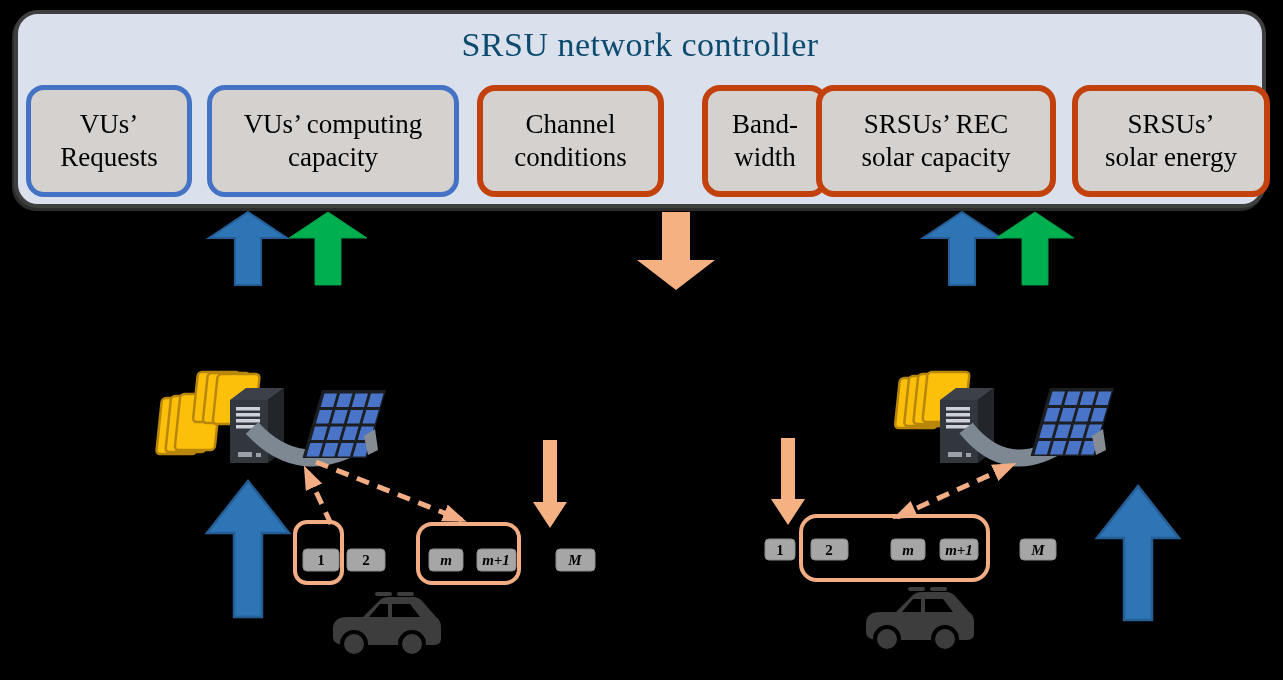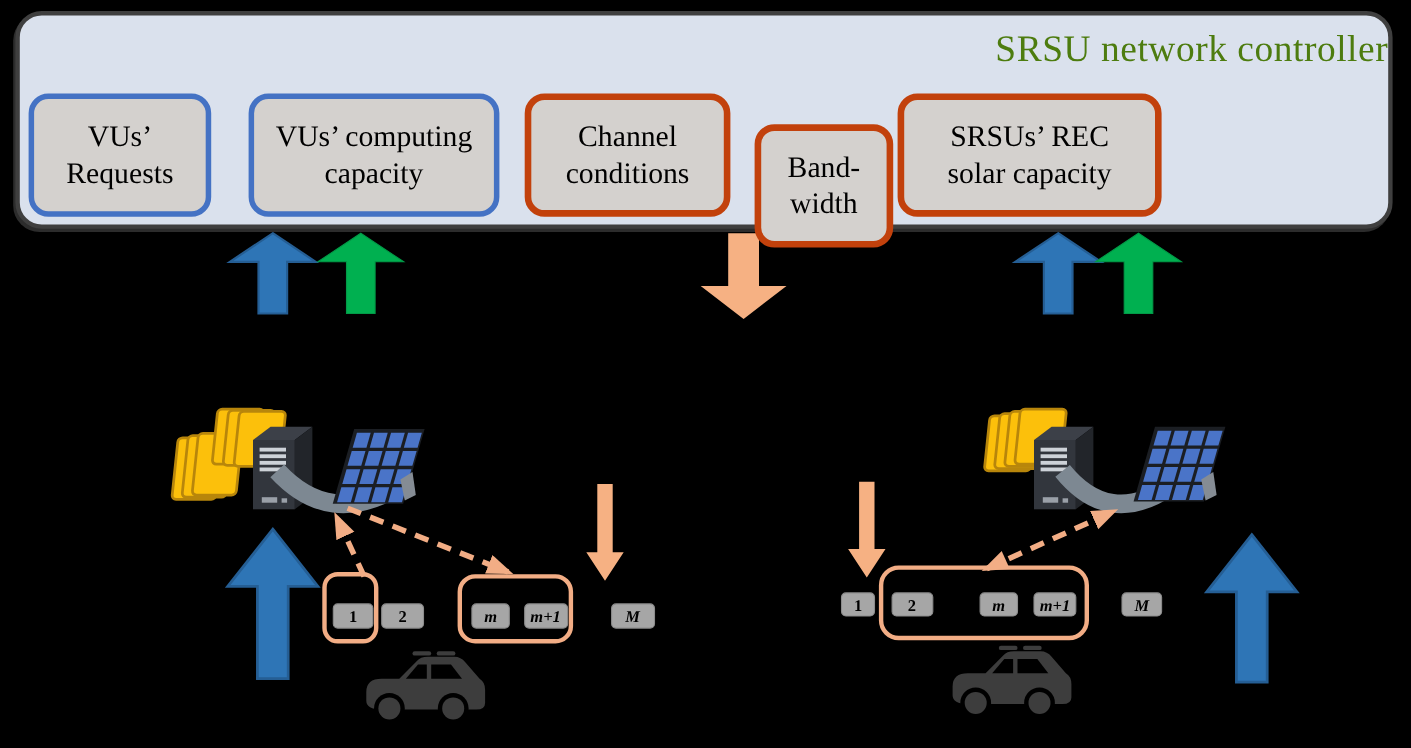--- a/index.html
+++ b/index.html
@@ -7,22 +7,22 @@
     position:relative;width:1283px;height:680px;background:#000;overflow:hidden;
     font-family:"Liberation Serif","DejaVu Serif",serif;
   }
   .scene{position:absolute;left:0;top:0;width:1283px;height:680px;}
   .panel{
     position:absolute;left:14px;top:10px;width:1252px;height:198px;
     box-sizing:border-box;background:#dae1ed;border:4px solid #3f3f3f;border-radius:24px;
     box-shadow:-2px 3px 0 #2c2c2c;
   }
   .panel-title{
-    position:absolute;top:12px;left:0;width:100%;text-align:right;
-    font-size:34px;color:#4d7c0f;letter-spacing:0.5px;
+    position:absolute;top:12px;left:0;width:100%;text-align:center;
+    font-size:34px;color:#0c4a6e;letter-spacing:0.5px;
   }
   .input-box{
     position:absolute;top:71px;height:112px;box-sizing:border-box;
     background:#d4d1ce;border-radius:18px;display:flex;align-items:center;justify-content:center;
     text-align:center;font-size:27px;line-height:1.22;color:#000;
   }
   .input-box span{white-space:pre-line;}
   .input-box.blue{border:5px solid #4472c4;}
   .input-box.green{border:6px solid #c2410c;}
 </style>
@@ -198,31 +198,35 @@
       <circle cx="89" cy="53" r="10" fill="#3d3d3d"></circle>
     </g>
   </svg>
 
   <div class="panel">
     <div class="panel-title">SRSU network controller</div>
     <div class="input-box blue" style="left:8px;   width:166px;">
       <span>VUs’
 Requests</span>
     </div>
-    <div class="input-box blue" style="left:189px; width:228px;margin-left:19px;">
+    <div class="input-box blue" style="left:189px; width:252px;">
       <span>VUs’ computing
 capacity</span>
     </div>
     <div class="input-box green" style="left:459px; width:187px;">
       <span>Channel
 conditions</span>
     </div>
-    <div class="input-box green" style="left:668px; width:126px;margin-top:28px;">
+    <div class="input-box green" style="left:684px; width:126px;">
       <span>Band-
 width</span>
     </div>
     <div class="input-box green" style="left:798px; width:240px;">
       <span>SRSUs’ REC
 solar capacity</span>
     </div>
+    <div class="input-box green" style="left:1054px;width:198px;">
+      <span>SRSUs’
+solar energy</span>
+    </div>
   </div>
 
 </div>
 
 </body></html>

